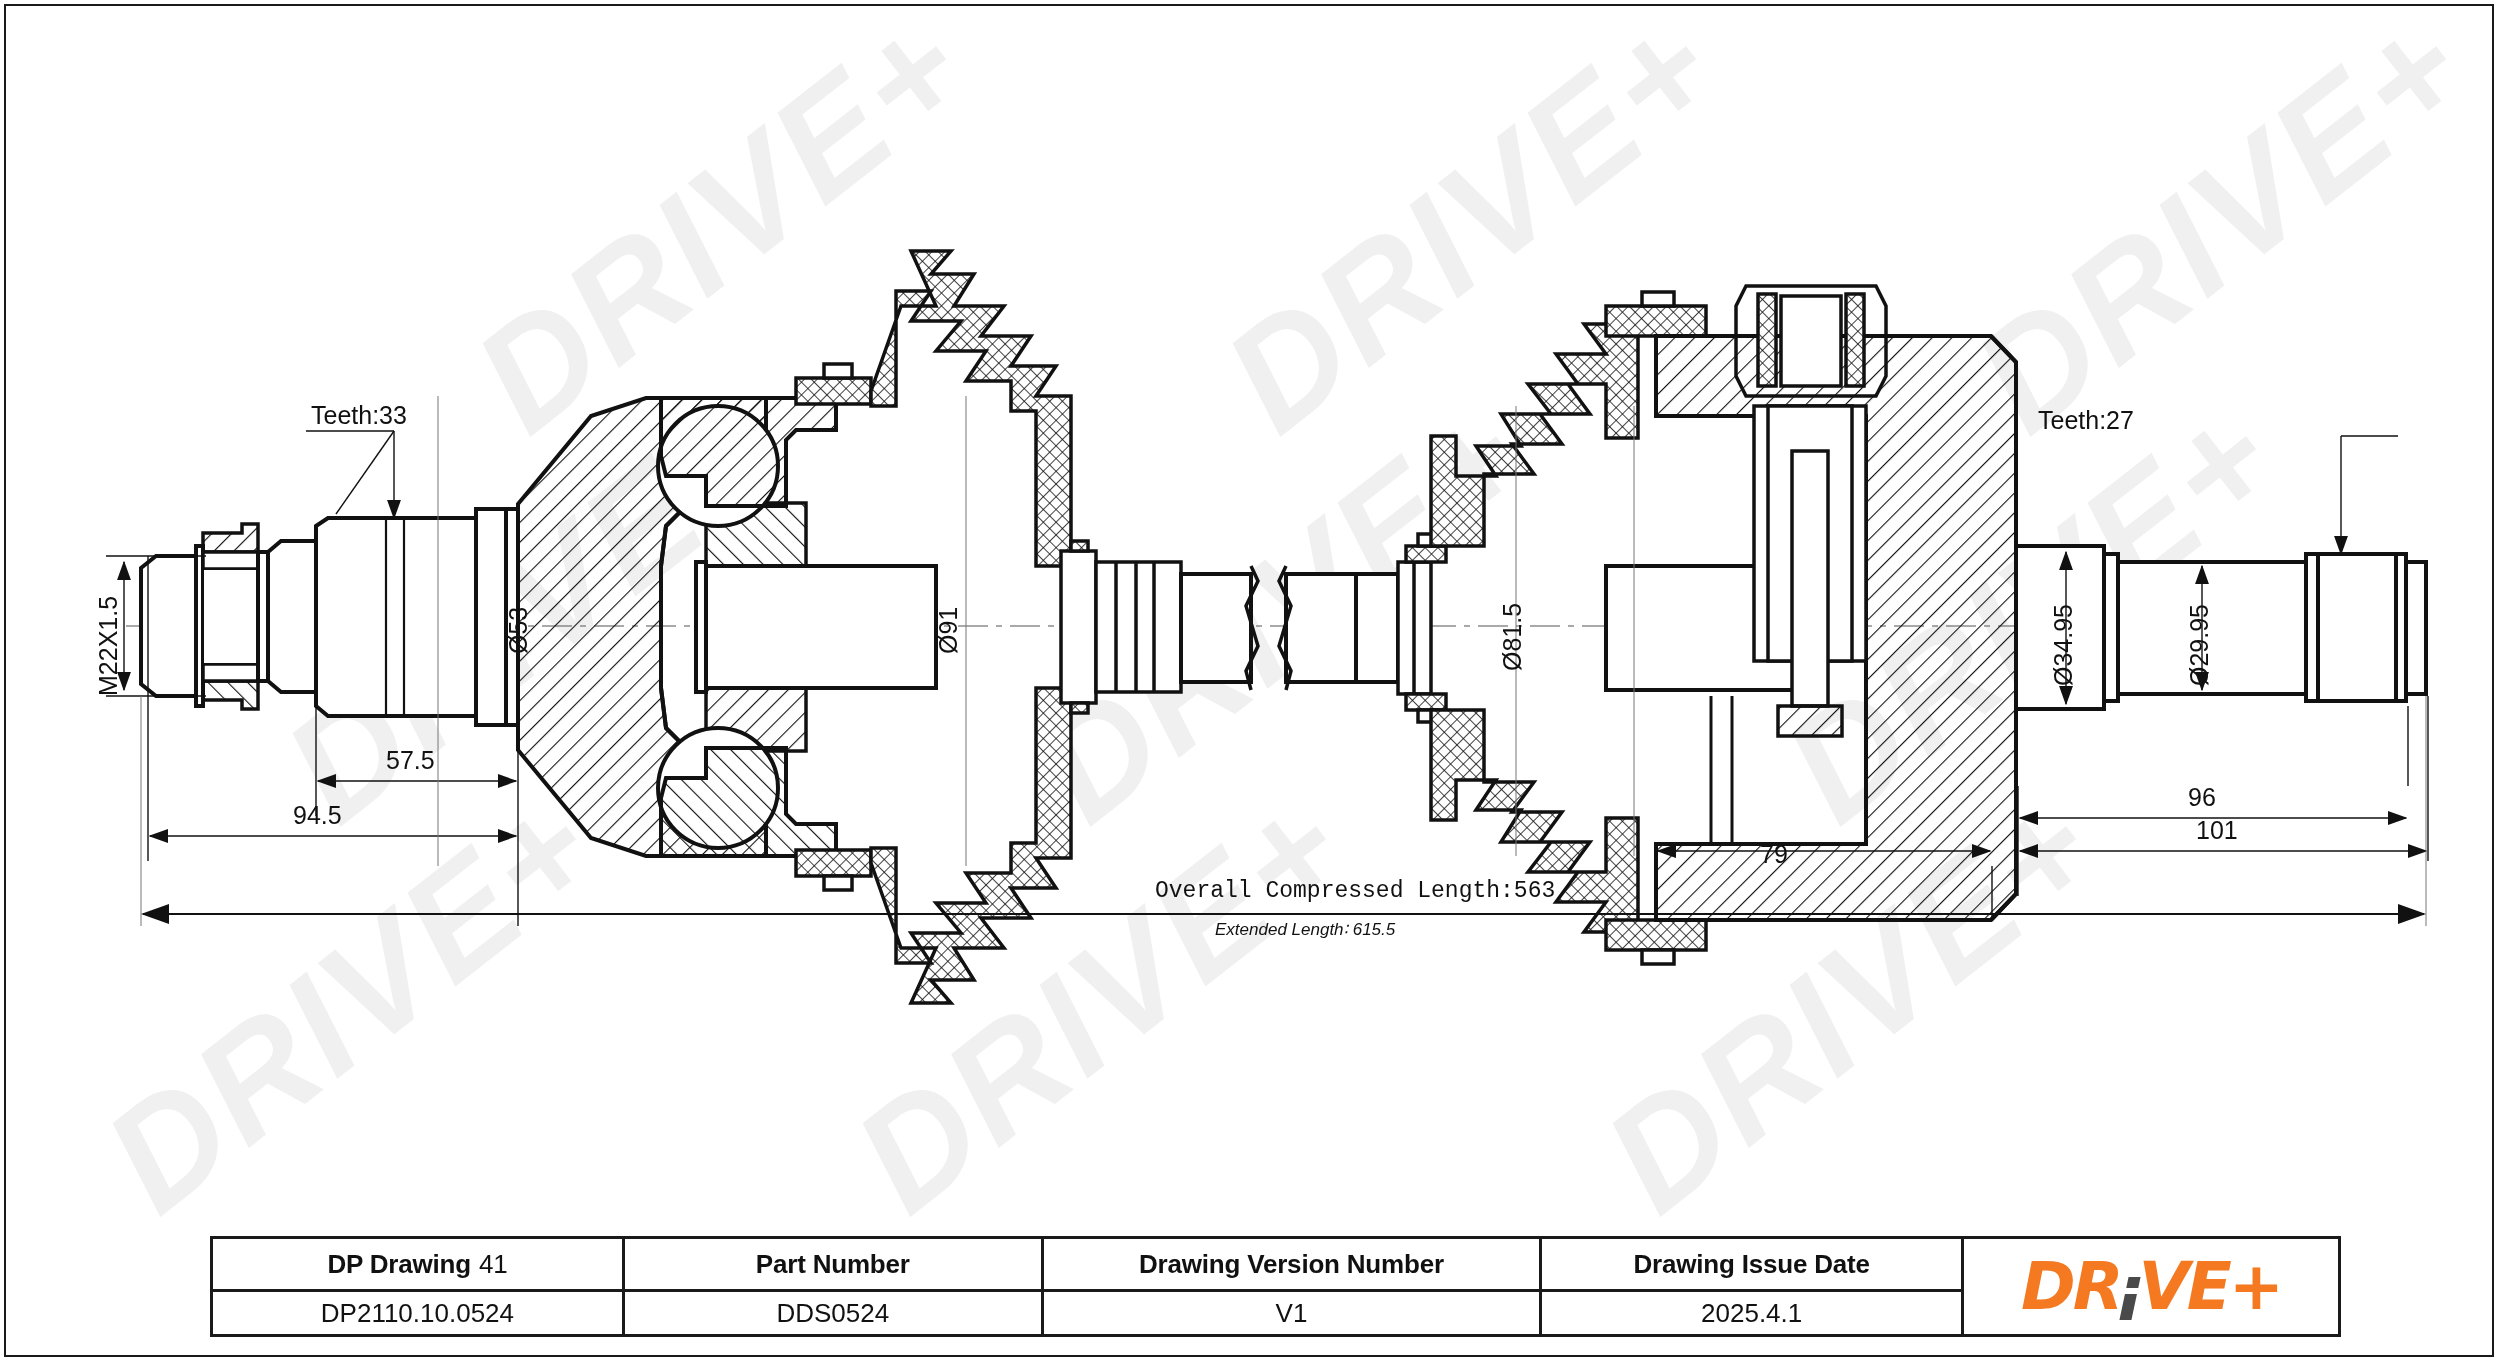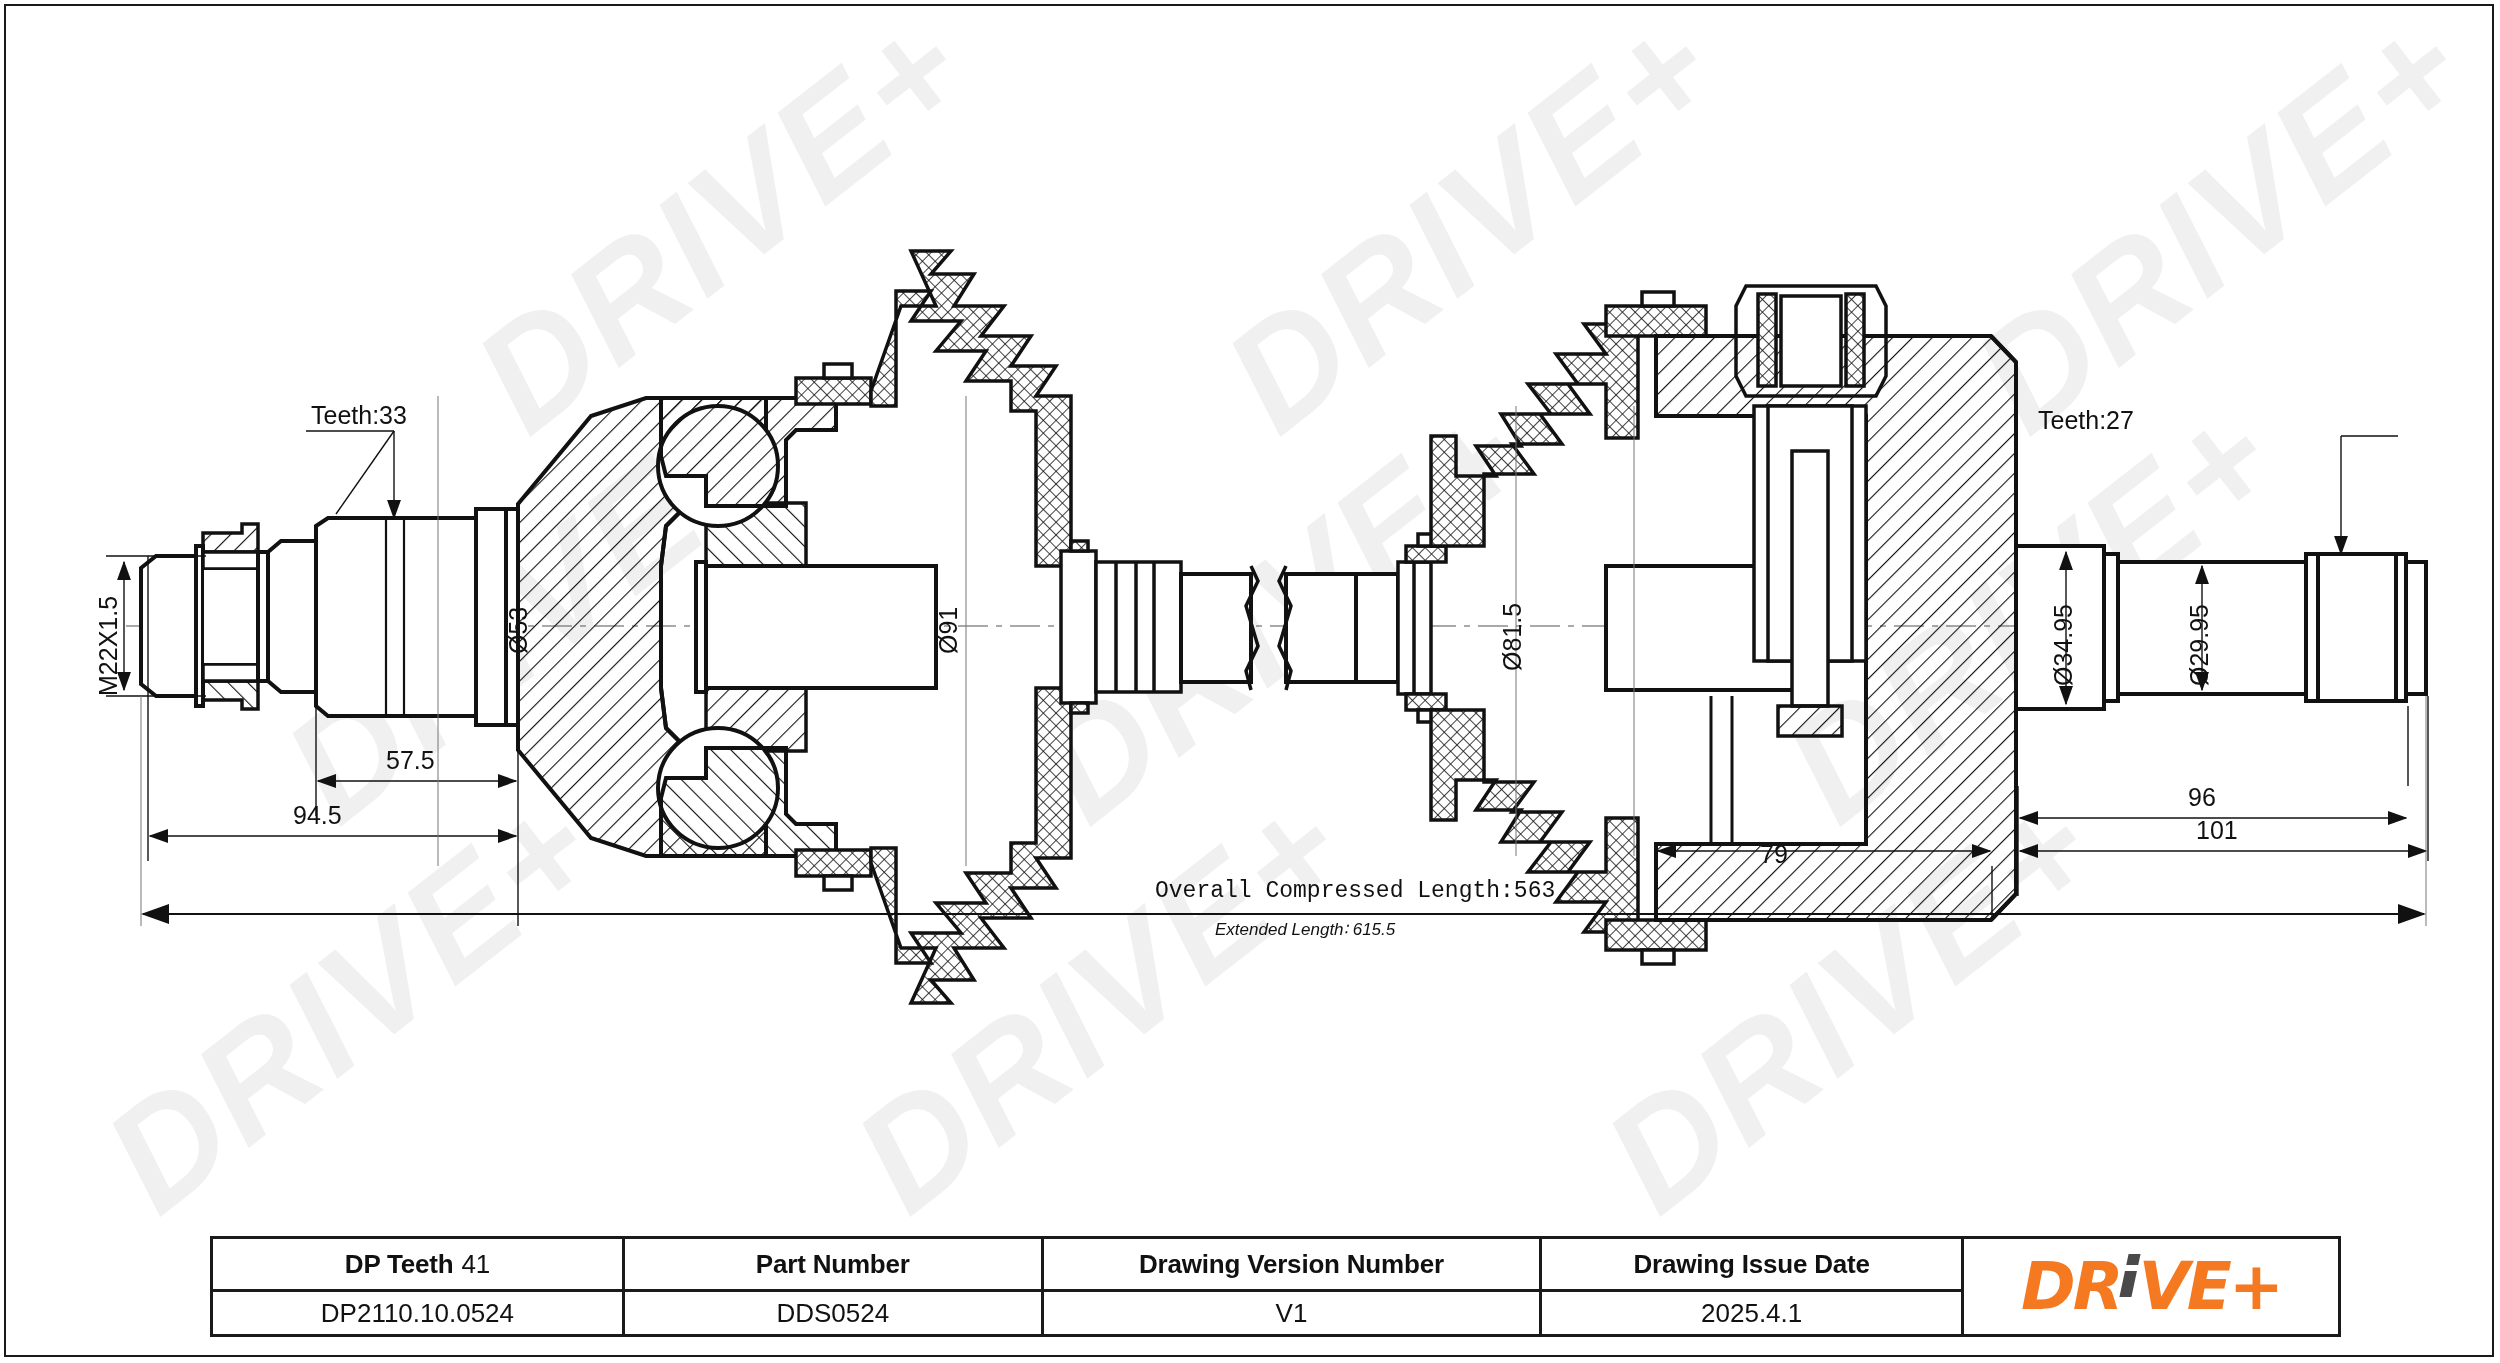--- a/index.html
+++ b/index.html
@@ -39,21 +39,21 @@
           font-family:"Liberation Sans",sans-serif;letter-spacing:-0.2px;}
   .tbval{flex:1;display:flex;align-items:center;justify-content:center;
          font-size:26px;font-family:"Liberation Sans",sans-serif;}
   .c1{width:413px;} .c2{width:420px;} .c3{width:500px;} .c4{width:423px;}
   .c5{width:375px;}
   .tbhead .light{font-weight:normal;margin-left:8px;}
 
   
   #logocell{display:flex;align-items:center;justify-content:center;width:375px;}
   #logo{font-family:"DejaVu Sans",sans-serif;font-weight:bold;font-style:italic;
-        font-size:66px;letter-spacing:-3px;line-height:1;display:flex;align-items:flex-start;}
+        font-size:66px;letter-spacing:-3px;line-height:1;display:flex;align-items:flex-end;}
   #logo .o{color:#F47920;}
   #logo .dotwrap{display:inline-flex;flex-direction:column;align-items:center;
                  margin:0 3px;transform:skewX(-12deg);}
   #logo .dot1{width:12px;height:11px;background:#4a4a4a;}
   #logo .dot2{width:12px;height:26px;background:#4a4a4a;margin-top:6px;}
 </style>
 </head>
 <body>
 
 <div id="frame">
@@ -353,21 +353,21 @@
   <div class="lbl dim" style="left:2190px;top:810px;">101</div>
 
   <div class="lbl mono" style="left:1149px;top:872px;">Overall Compressed Length:563</div>
 
   <div class="lbl ext" style="left:1209px;top:913px;">Extended  Length∶ 615.5</div>
 
   <div id="titleblock">
 
     <div class="tbcol c1">
       <div class="tbhead">
-        <span>DP Teeth</span>
+        <span>DP Drawing</span>
         <span class="light">41</span>
       </div>
       <div class="tbval">DP2110.10.0524</div>
     </div>
 
     <div class="tbcol c2">
       <div class="tbhead">Part Number</div>
       <div class="tbval">DDS0524</div>
     </div>
 

